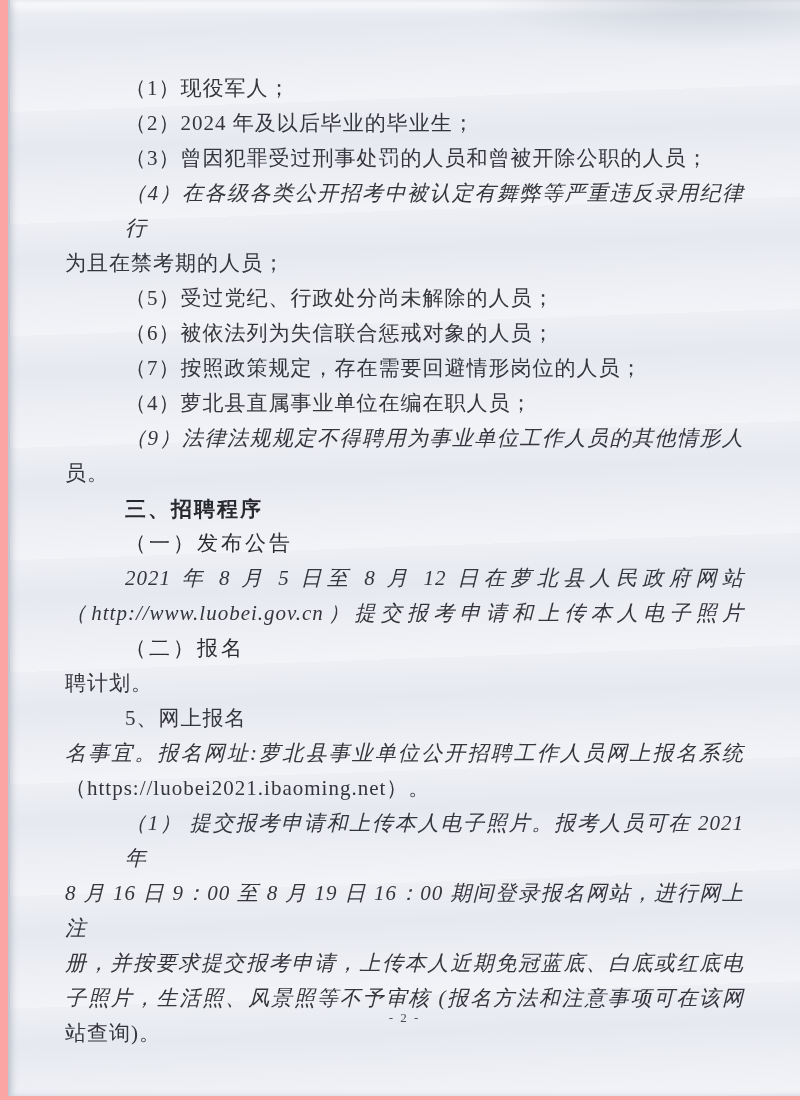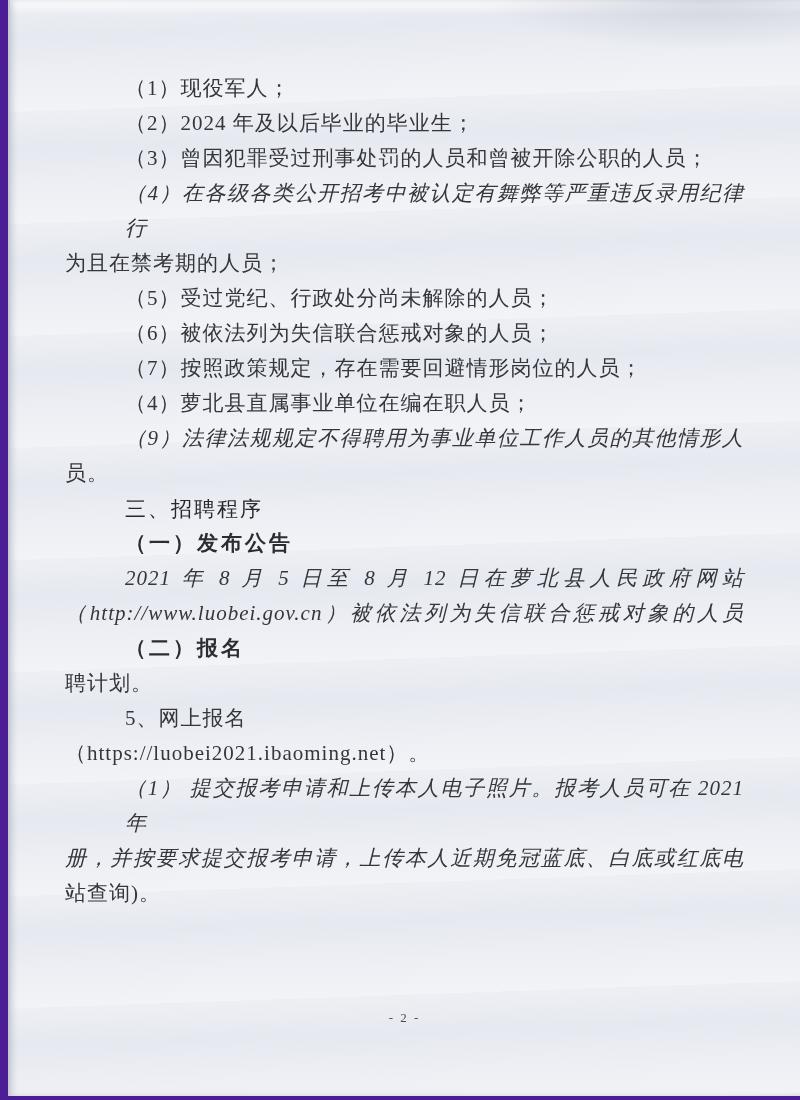--- a/index.html
+++ b/index.html
@@ -8,21 +8,21 @@
     width: 800px;
     height: 1100px;
     background: #fbfbfc;
     overflow: hidden;
     font-family: "Liberation Serif", "DejaVu Serif", serif;
   }
   .scan-wrap {
     position: relative;
     width: 800px;
     height: 1100px;
-    background: #4c1d95;
+    background: #fca5a5;
   }
   .page {
     position: absolute;
     left: 8px;
     top: 0;
     width: 792px;
     height: 1096px;
     background-color: #edeff4;
     background-image:
       radial-gradient(ellipse 320px 70px at 88% 0%, rgba(174,181,196,0.40), rgba(174,181,196,0) 70%),
@@ -51,26 +51,26 @@
   }
   .line { white-space: normal; }
   .line.indent { padding-left: 60px; }
   .line.full {
     text-align: justify;
     text-align-last: justify;
     font-style: italic;
   }
   .line.h1 {
     font-family: "Liberation Sans", "DejaVu Sans", sans-serif;
-    font-weight: normal;
+    font-weight: bold;
     color: #28292e;
     letter-spacing: 2px;
   }
   .line.h2 {
-    font-weight: bold;
+    font-weight: normal;
     color: #2c2d33;
     letter-spacing: 3px;
   }
   .footer {
     position: absolute;
     left: 0;
     top: 1010px;
     width: 100%;
     box-sizing: border-box;
     padding: 0 58px 0 55px;
@@ -93,24 +93,27 @@
         <div class="line">为且在禁考期的人员；</div>
         <div class="line indent">（5）受过党纪、行政处分尚未解除的人员；</div>
         <div class="line indent">（6）被依法列为失信联合惩戒对象的人员；</div>
         <div class="line indent">（7）按照政策规定，存在需要回避情形岗位的人员；</div>
         <div class="line indent">（4）萝北县直属事业单位在编在职人员；</div>
         <div class="line indent full">（9）法律法规规定不得聘用为事业单位工作人员的其他情形人</div>
         <div class="line">员。</div>
         <div class="line indent h1">三、招聘程序</div>
         <div class="line indent h2">（一）发布公告</div>
         <div class="line indent full">2021 年 8 月 5 日至 8 月 12 日在萝北县人民政府网站</div>
-        <div class="line full">（http://www.luobei.gov.cn）被依法列为失信联合惩戒对象的人员</div>
+        <div class="line full">（http://www.luobei.gov.cn）提交报考申请和上传本人电子照片</div>
         <div class="line indent h2">（二）报名</div>
         <div class="line">聘计划。</div>
         <div class="line indent">5、网上报名</div>
+        <div class="line full">名事宜。报名网址:萝北县事业单位公开招聘工作人员网上报名系统</div>
         <div class="line">（https://luobei2021.ibaoming.net）。</div>
         <div class="line indent full">（1） 提交报考申请和上传本人电子照片。报考人员可在 2021 年</div>
+        <div class="line full">8 月 16 日 9：00 至 8 月 19 日 16：00 期间登录报名网站，进行网上注</div>
         <div class="line full">册，并按要求提交报考申请，上传本人近期免冠蓝底、白底或红底电</div>
+        <div class="line full">子照片，生活照、风景照等不予审核 (报名方法和注意事项可在该网</div>
         <div class="line">站查询)。</div>
       </div>
     <div class="footer">- 2 -</div>
   </div>
 </div>
 
 </body></html>

